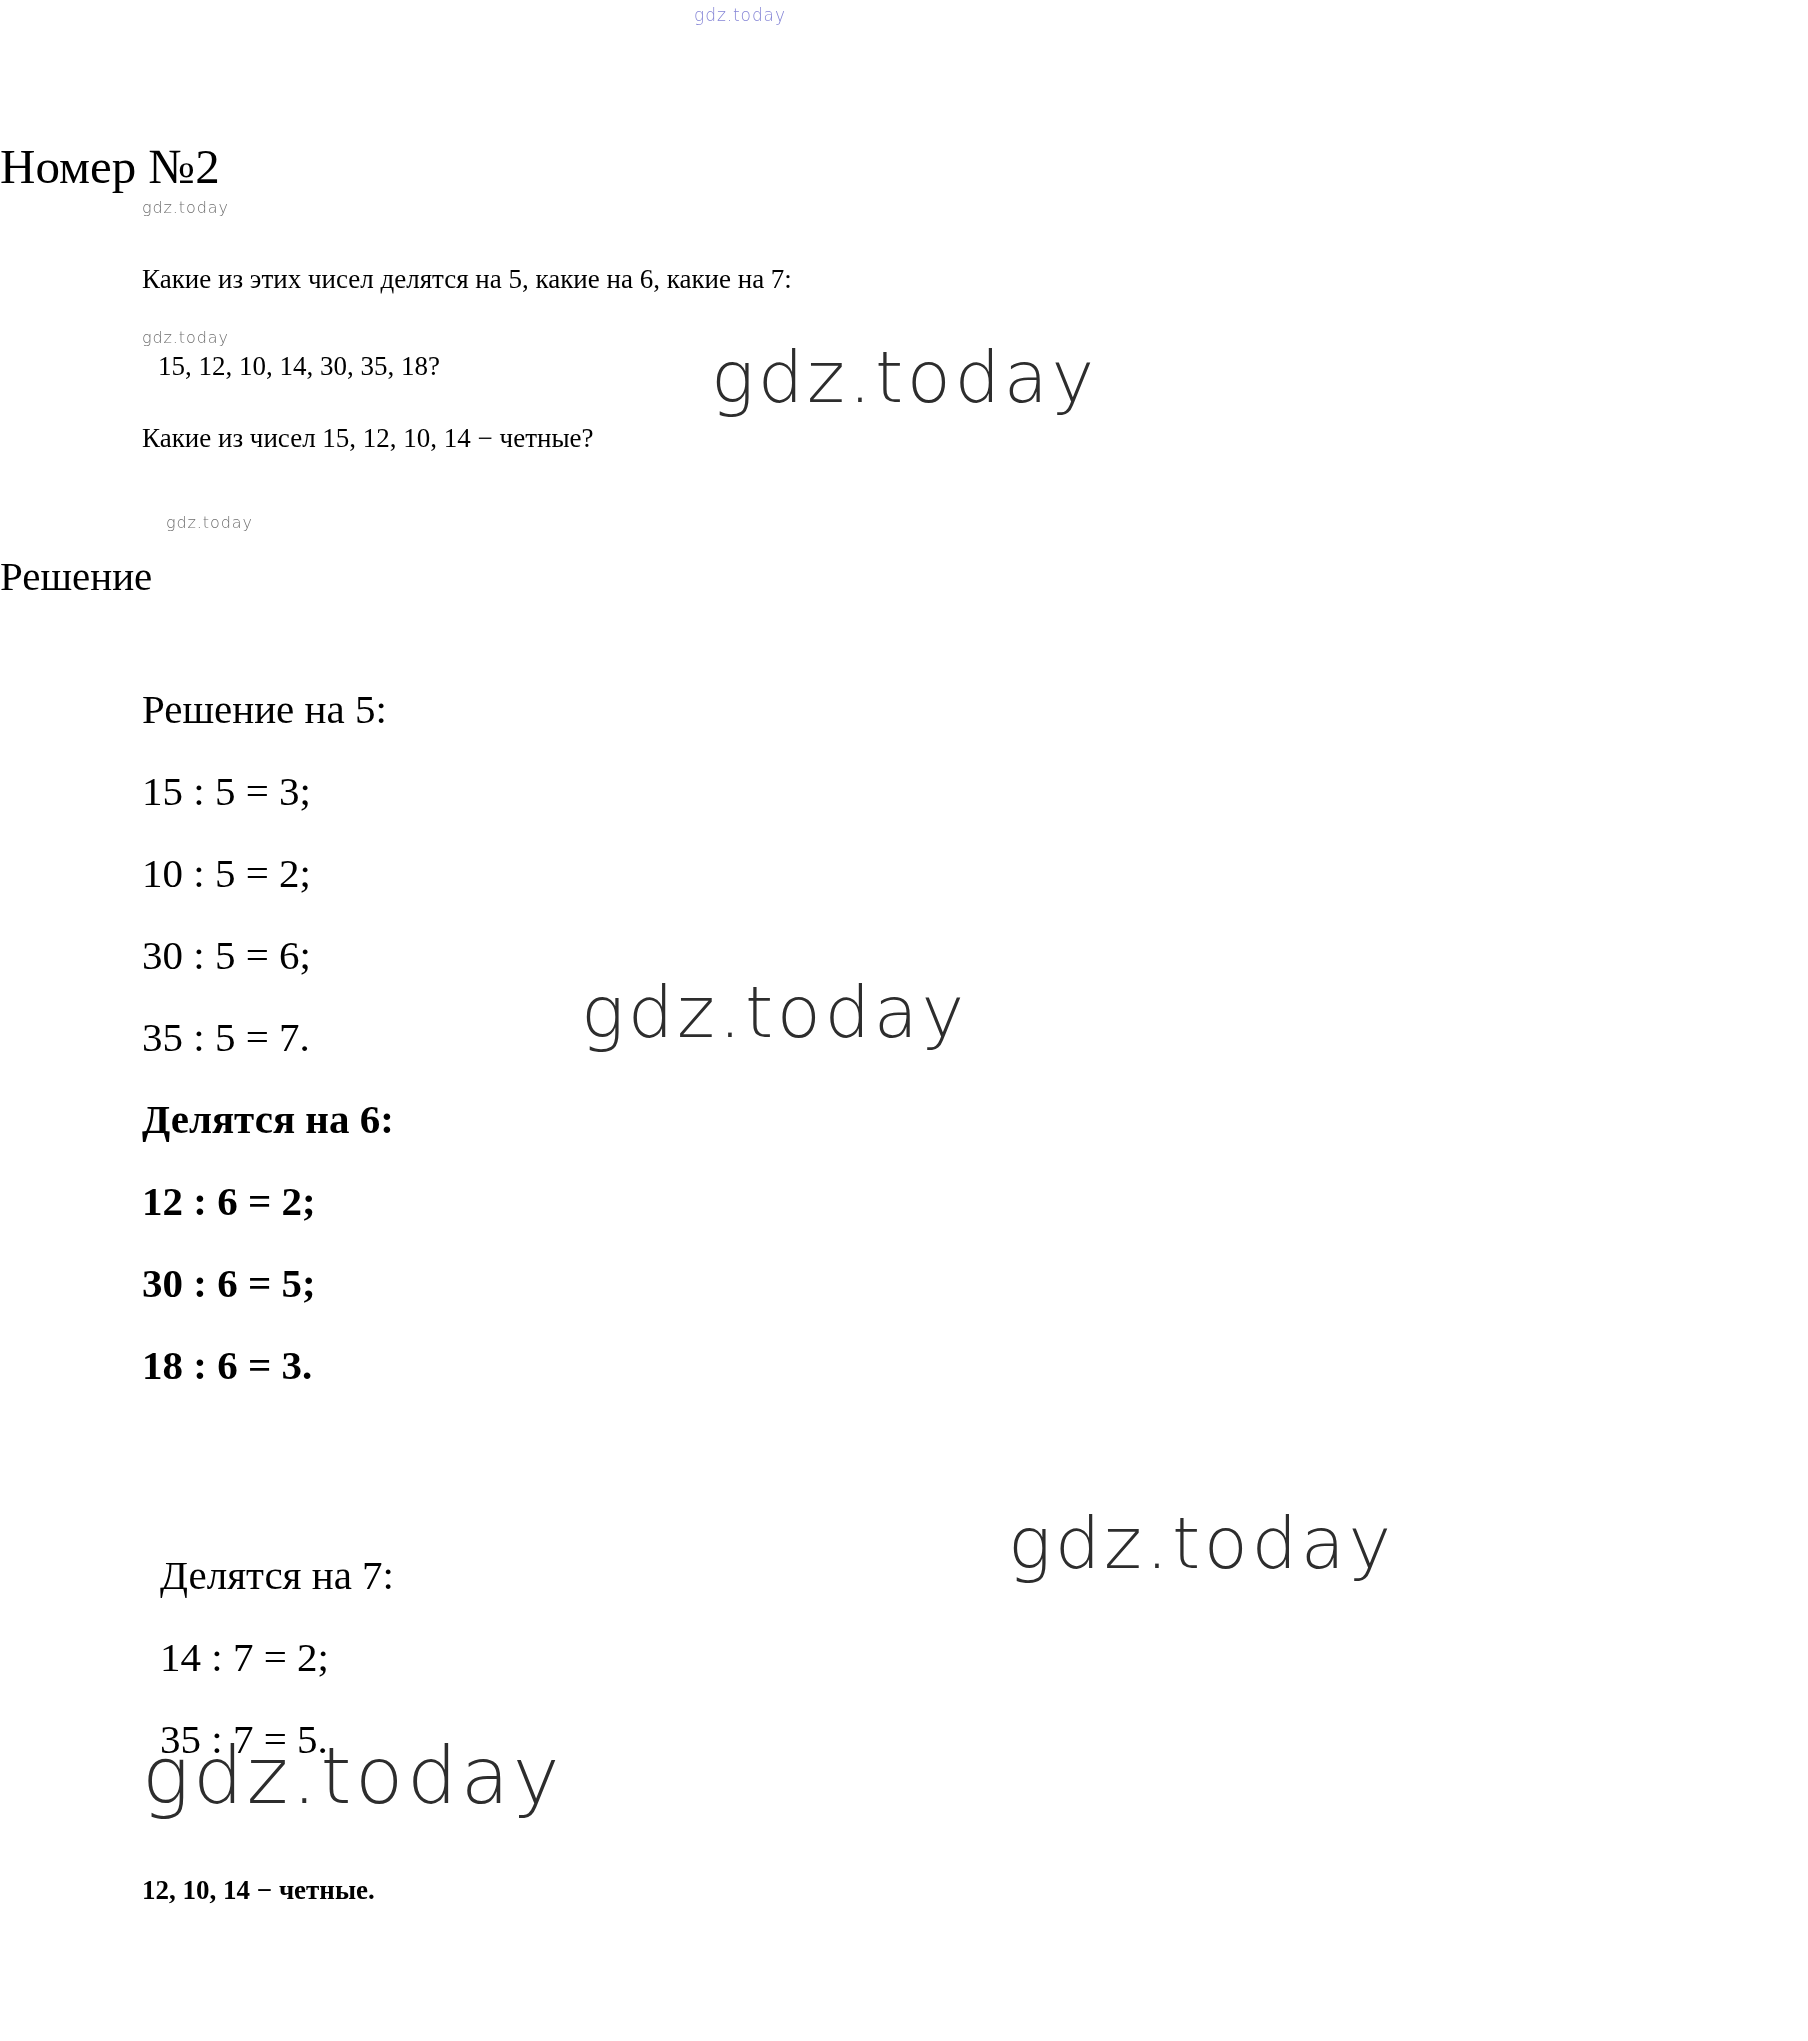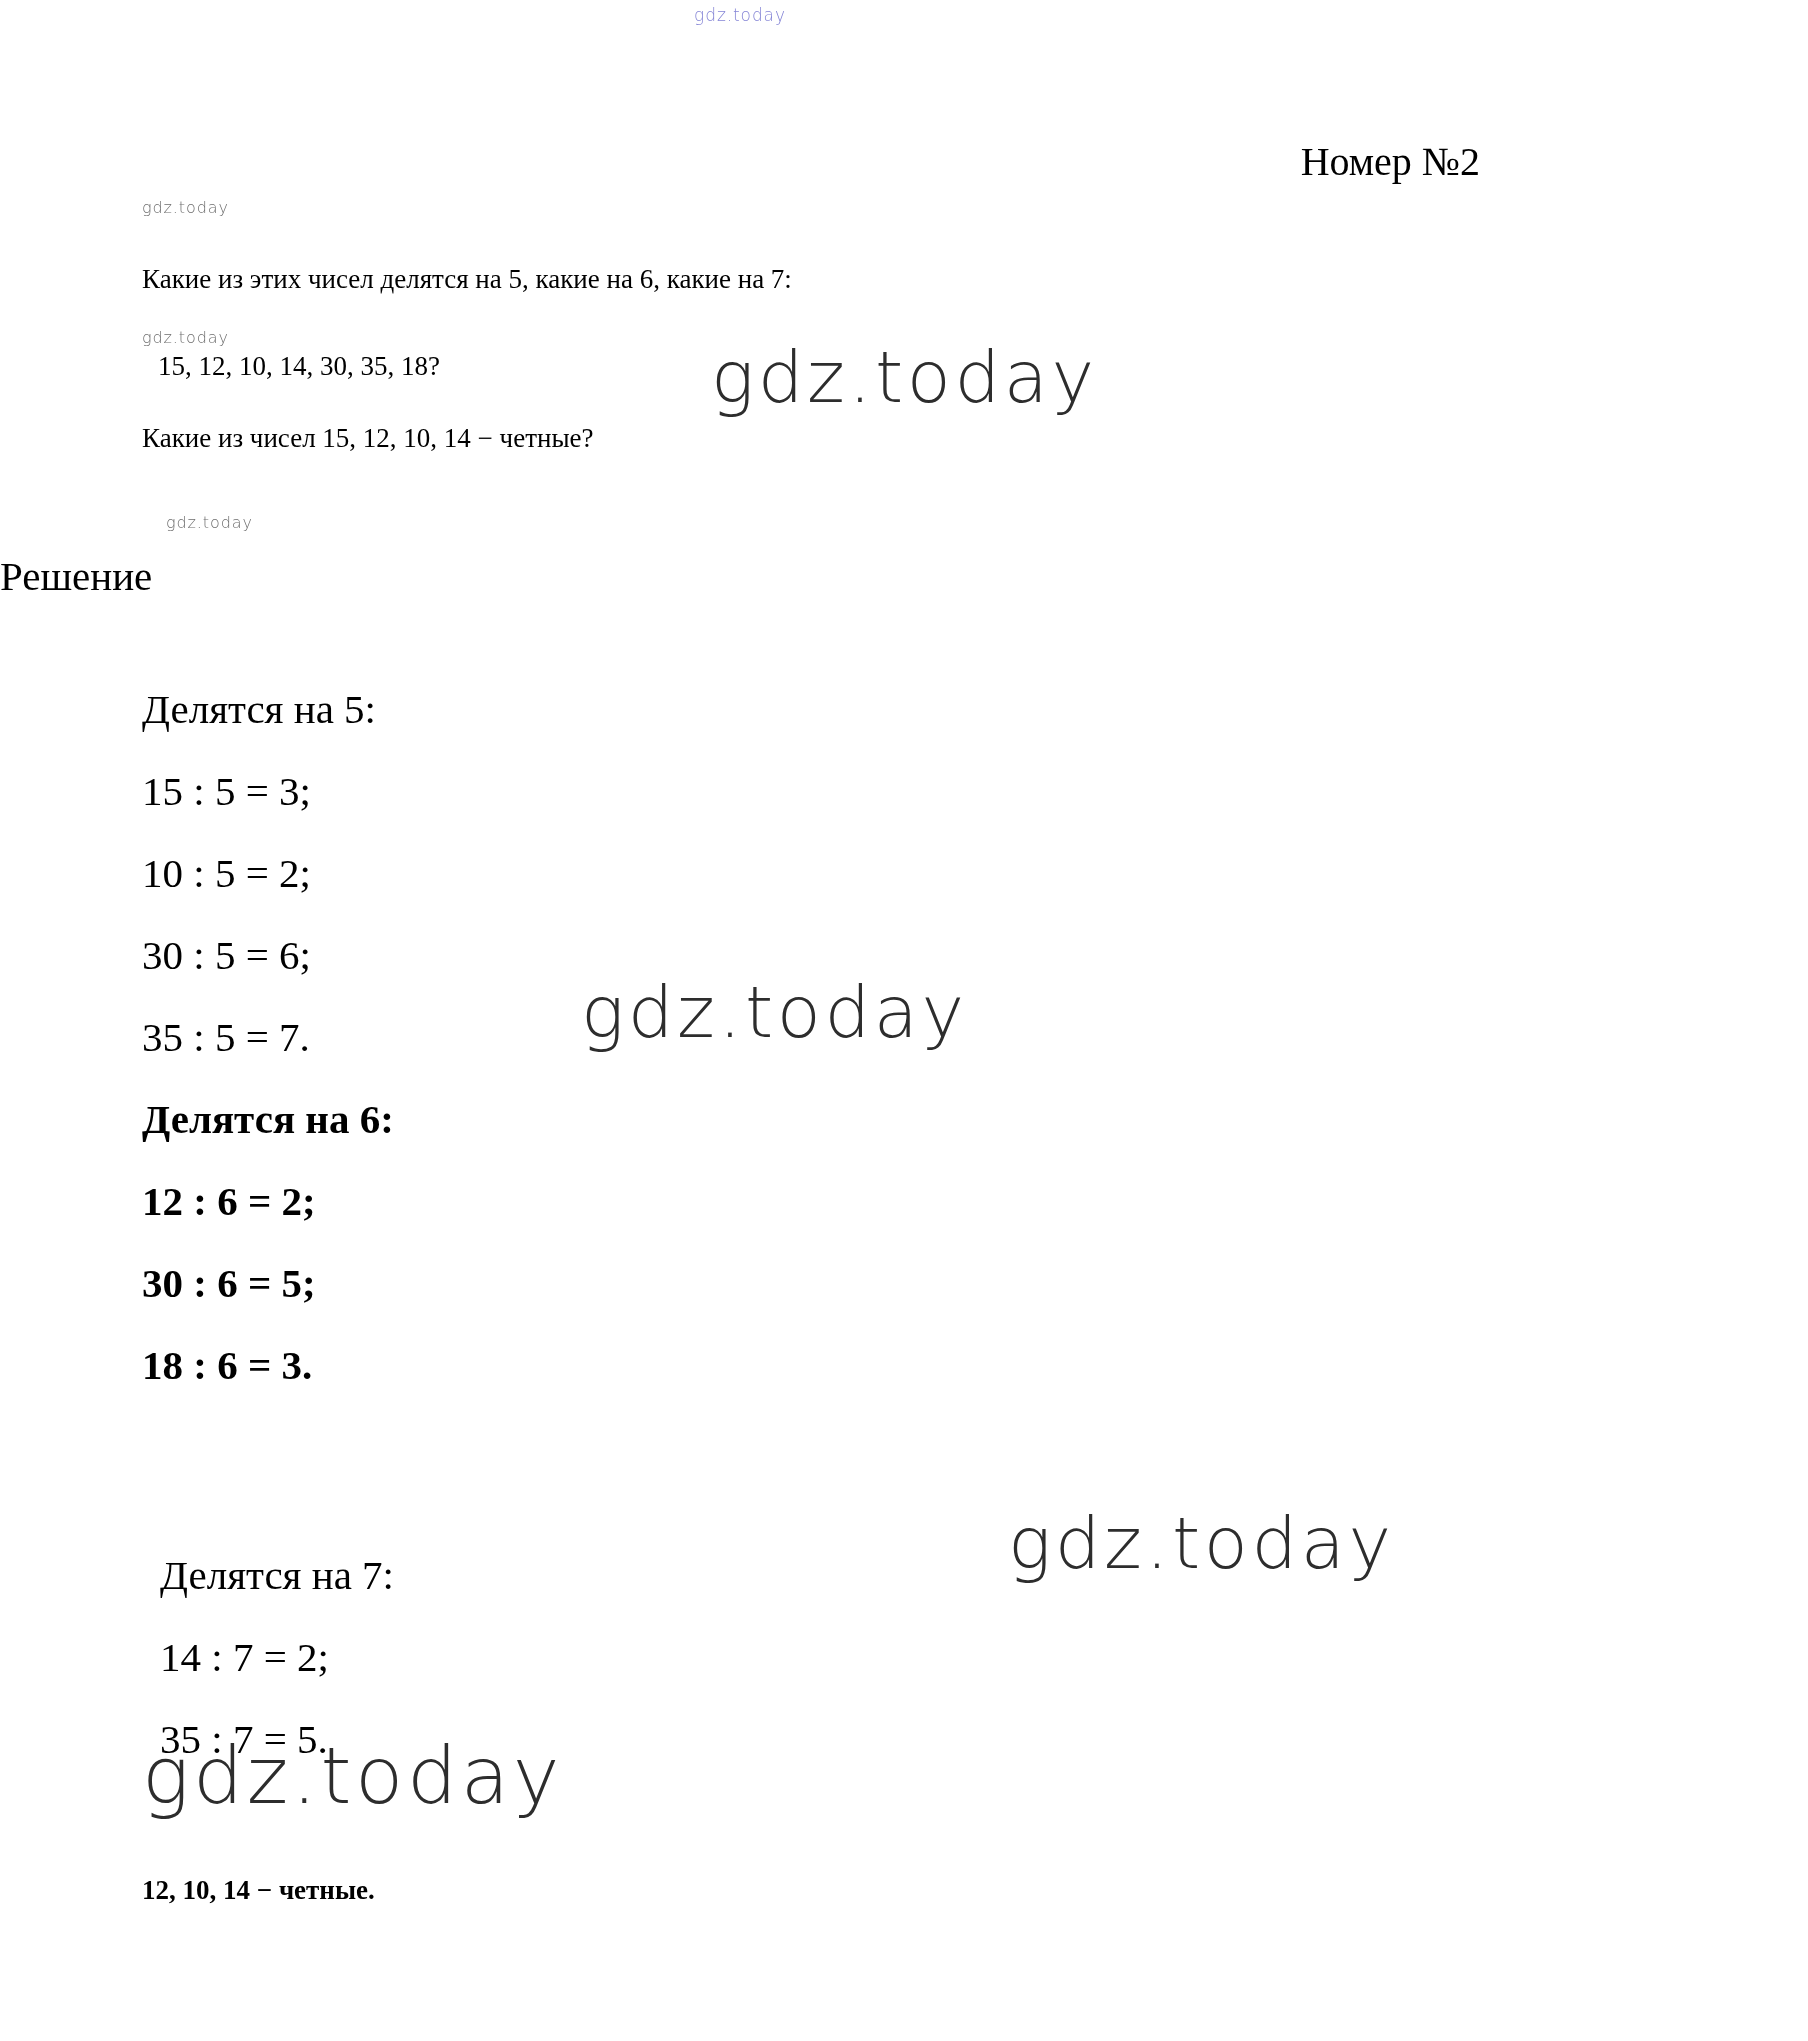--- a/index.html
+++ b/index.html
@@ -20,22 +20,22 @@
     position: absolute;
     font-size: 27px;
     line-height: 1;
     white-space: nowrap;
   }
   .page-title {
     position: absolute;
     top: 142px;
     left: 0;
     width: 100%;
-    text-align: right;
-    font-size: 40px;
+    text-align: left;
+    font-size: 49px;
     line-height: 1;
   }
   .solution-heading {
     position: absolute;
     top: 556px;
     left: 0;
     width: 100%;
     text-align: left;
     font-size: 41px;
     line-height: 1;
@@ -119,21 +119,21 @@
 
   <div class="wm wm-large wm-q">gdz.today</div>
 
   <div class="text-line q-line-3">Какие из чисел 15, 12, 10, 14 − четные?</div>
 
   <div class="wm wm-small wm-3">gdz.today</div>
 
   <div class="solution-heading">Решение</div>
 
   <div class="section sec-5">
-    <div class="sec-line">Делятся на 5:</div>
+    <div class="sec-line">Решение на 5:</div>
     <div class="sec-line">15 : 5 = 3;</div>
     <div class="sec-line">10 : 5 = 2;</div>
     <div class="sec-line">30 : 5 = 6;</div>
     <div class="sec-line">35 : 5 = 7.</div>
   </div>
 
   <div class="wm wm-large wm-mid">gdz.today</div>
 
   <div class="section sec-6">
     <div class="sec-line">Делятся на 6:</div>

